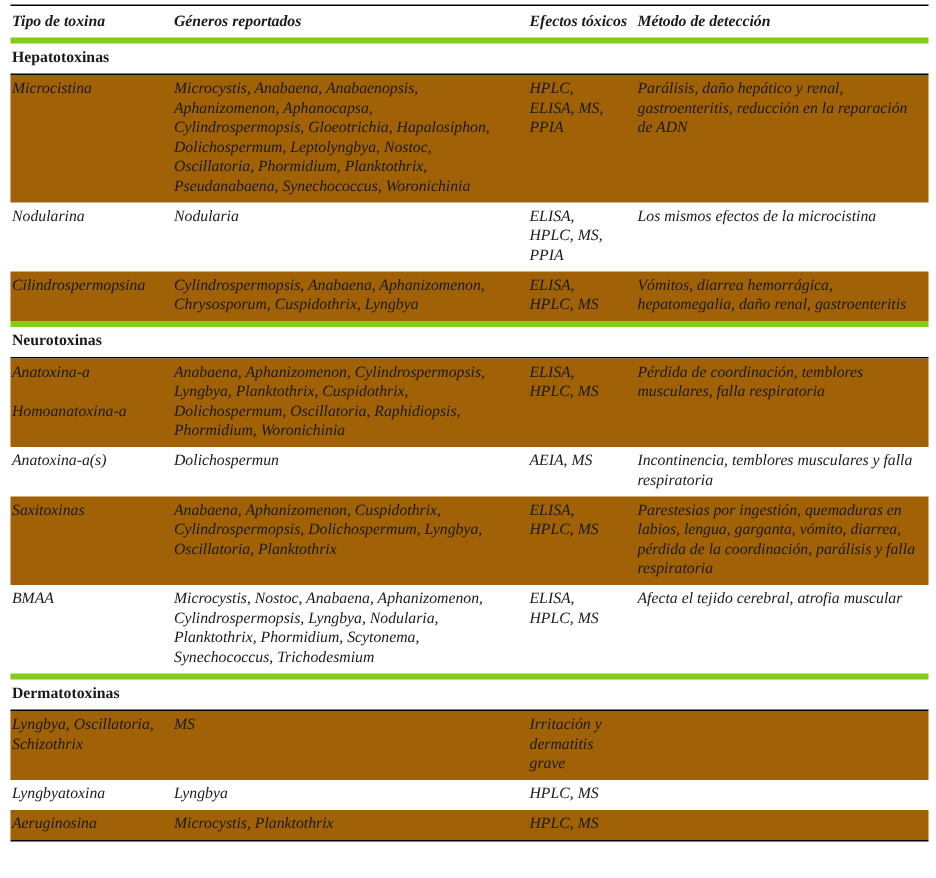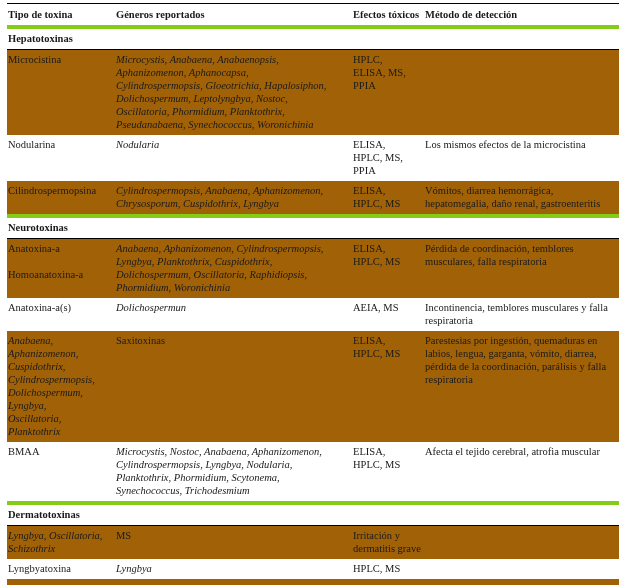--- a/index.html
+++ b/index.html
@@ -32,20 +32,21 @@
   .section-row {
     border-top: 4px solid #84cc16;
     border-bottom: 1px solid #000;
     font-weight: bold;
     padding: 3px 0 4px 1px;
   }
   .cell {
     padding: 3px 6px 4px 1px;
     white-space: pre-line;
     overflow: hidden;
+    font-style: italic;
   }
   .cell.col4 { padding-right: 2px; }
   .data-row.shaded { background: #a16207; }
   .cell.genera { font-style: italic; }
   .cell.genera.roman { font-style: normal; }
 </style>
 </head>
 <body>
 
 <div class="toxin-table">
@@ -60,20 +61,23 @@
       <div class="cell col1 toxin">Microcistina</div>
       <div class="cell col2 genera">Microcystis, Anabaena, Anabaenopsis,
 Aphanizomenon, Aphanocapsa,
 Cylindrospermopsis, Gloeotrichia, Hapalosiphon,
 Dolichospermum, Leptolyngbya, Nostoc,
 Oscillatoria, Phormidium, Planktothrix,
 Pseudanabaena, Synechococcus, Woronichinia</div>
       <div class="cell col3 method">HPLC,
 ELISA, MS,
 PPIA</div>
+      <div class="cell col4 effects">Parálisis, daño hepático y renal,
+gastroenteritis, reducción en la reparación
+de ADN</div>
     </div>
     <div class="row data-row">
       <div class="cell col1 toxin">Nodularina</div>
       <div class="cell col2 genera">Nodularia</div>
       <div class="cell col3 method">ELISA,
 HPLC, MS,
 PPIA</div>
       <div class="cell col4 effects">Los mismos efectos de la microcistina</div>
     </div>
     <div class="row data-row shaded">
@@ -100,24 +104,24 @@
 musculares, falla respiratoria</div>
     </div>
     <div class="row data-row">
       <div class="cell col1 toxin">Anatoxina-a(s)</div>
       <div class="cell col2 genera">Dolichospermun</div>
       <div class="cell col3 method">AEIA, MS</div>
       <div class="cell col4 effects">Incontinencia, temblores musculares y falla
 respiratoria</div>
     </div>
     <div class="row data-row shaded">
+      <div class="cell col1 toxin">Saxitoxinas</div>
       <div class="cell col2 genera">Anabaena, Aphanizomenon, Cuspidothrix,
 Cylindrospermopsis, Dolichospermum, Lyngbya,
 Oscillatoria, Planktothrix</div>
-      <div class="cell col1 toxin">Saxitoxinas</div>
       <div class="cell col3 method">ELISA,
 HPLC, MS</div>
       <div class="cell col4 effects">Parestesias por ingestión, quemaduras en
 labios, lengua, garganta, vómito, diarrea,
 pérdida de la coordinación, parálisis y falla
 respiratoria</div>
     </div>
     <div class="row data-row">
       <div class="cell col1 toxin">BMAA</div>
       <div class="cell col2 genera">Microcystis, Nostoc, Anabaena, Aphanizomenon,

